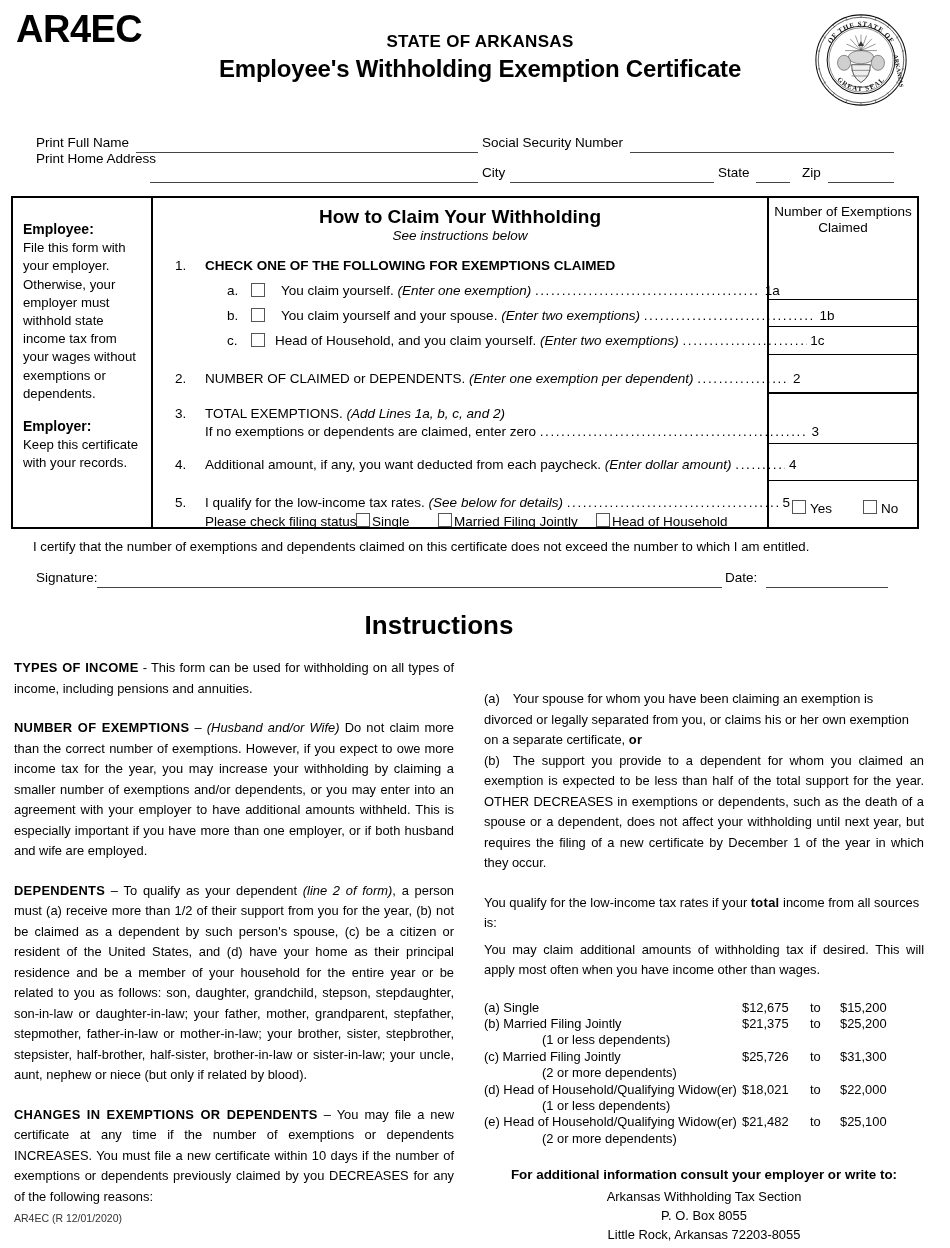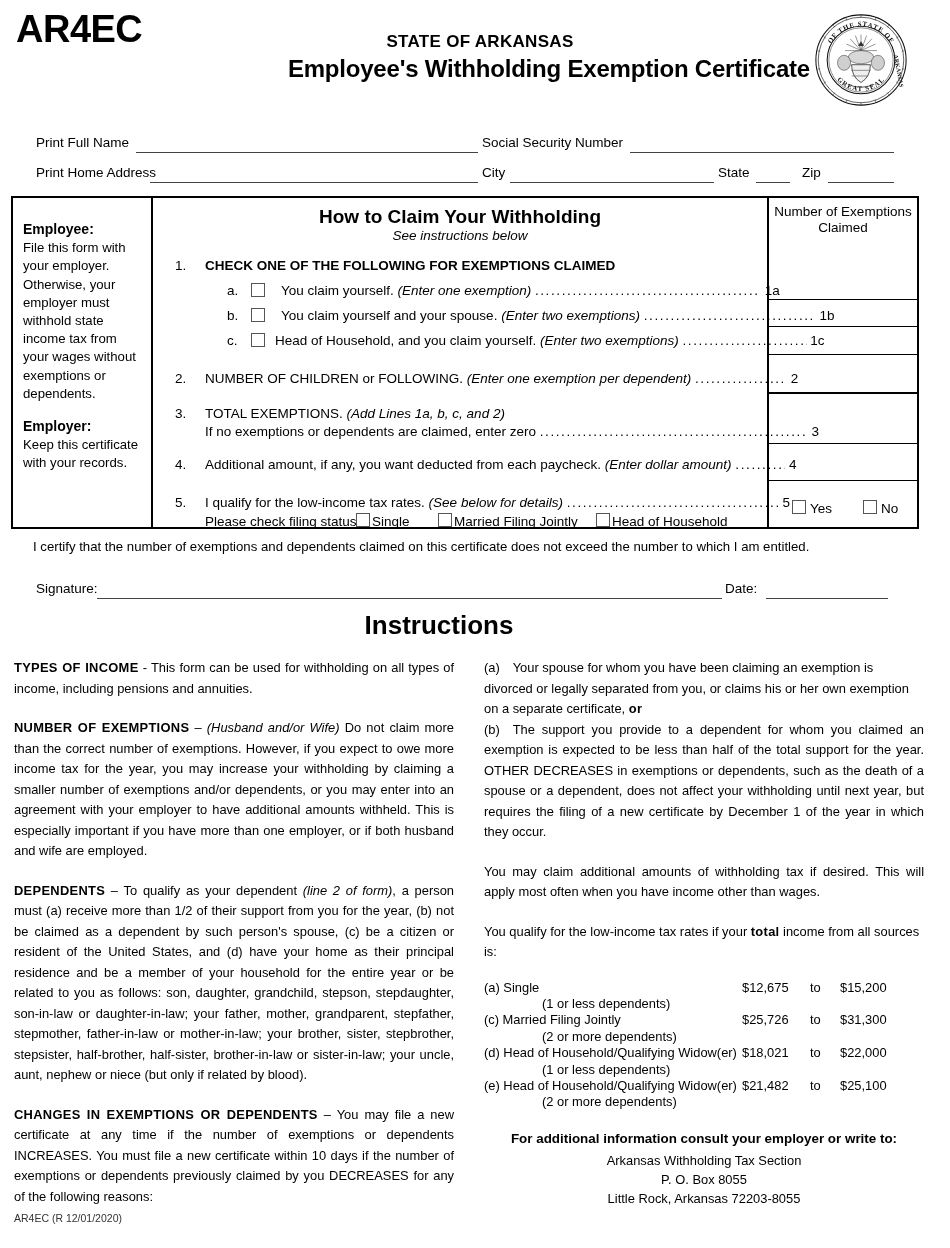--- a/index.html
+++ b/index.html
@@ -35,21 +35,21 @@
     width: 600px;
     text-align: center;
     font-size: 17px;
     font-weight: bold;
     letter-spacing: 0.3px;
   }
   .title-line {
     position: absolute;
     left: 150px; top: 55px;
     width: 660px;
-    text-align: right;
+    text-align: center;
     font-size: 24px;
     font-weight: bold;
     letter-spacing: -0.2px;
   }
   .seal {
     position: absolute;
     left: 814px; top: 13px;
     width: 94px; height: 94px;
   }
 
@@ -130,34 +130,34 @@
     position: absolute; left: 0; width: 148px;
     border-top: 1.5px solid #000; height: 0;
   }
   .rowline.thick { border-top: 2px solid #000; }
 
   
   .cert {
     position: absolute; left: 33px; top: 539px;
     font-size: 13.2px;
   }
-  .sigrow { position: absolute; left: 0; top: 568px; width: 862px; height: 24px; margin-top: 11px; }
+  .sigrow { position: absolute; left: 0; top: 568px; width: 862px; height: 24px; }
 
   
   .instr-title {
     position: absolute; left: 0; top: 610px; width: 878px;
     text-align: center; font-size: 26px; font-weight: bold;
   }
   .colL {
     position: absolute; left: 14px; top: 658px; width: 440px;
     font-size: 12.9px; line-height: 20.5px;
     text-align: justify;
   }
   .colR {
-    position: absolute; left: 484px; top: 658px; width: 440px;
+    position: absolute; left: 484px; top: 689px; width: 440px;
     font-size: 12.9px; line-height: 20.5px;
     text-align: justify;
   }
   .para { margin: 0 0 19px 0; }
   .para.tight { margin-bottom: 0; }
   .para b { font-weight: bold; letter-spacing: 0.3px; }
   .nojust { text-align: left; }
 
   .brackets {
     margin-top: 17px;
@@ -255,21 +255,21 @@
   </div>
 </div>
 
 <div class="idblock">
   <div class="fld" style="left:36px; top:5px;">Print Full Name</div>
   <div class="rule" style="left:136px; top:22px; width:342px;"></div>
 
   <div class="fld" style="left:482px; top:5px;">Social Security Number</div>
   <div class="rule" style="left:630px; top:22px; width:264px;"></div>
 
-  <div class="fld" style="left:36px; top:35px;">Print Home Address</div>
+  <div class="fld" style="left:36px; top:21px;">Print Home Address</div>
   <div class="rule" style="left:150px; top:52px; width:328px;"></div>
 
   <div class="fld" style="left:482px; top:35px;">City</div>
   <div class="rule" style="left:510px; top:52px; width:204px;"></div>
 
   <div class="fld" style="left:718px; top:35px;">State</div>
   <div class="rule" style="left:756px; top:52px; width:34px;"></div>
 
   <div class="fld" style="left:802px; top:35px;">Zip</div>
   <div class="rule" style="left:828px; top:52px; width:66px;"></div>
@@ -314,21 +314,21 @@
     <span class="cbx" style="position:absolute; left:98px; top:135px;"></span>
     <div class="lineitem" style="left:122px; top:135px;">
       <span>Head of Household, and you claim yourself.</span>
       <span class="ital">(Enter two exemptions)</span>
       <span class="leader" style="width:124px;">....................................</span>
       <span>1c</span>
     </div>
 
     <div class="num" style="left:22px; top:173px;">2.</div>
     <div class="lineitem" style="left:52px; top:173px;">
-      <span>NUMBER OF CHILDREN or FOLLOWING.</span>
+      <span>NUMBER OF CLAIMED or DEPENDENTS.</span>
       <span class="ital">(Enter one exemption per dependent)</span>
       <span class="leader" style="width:92px;">..........................</span>
       <span>2</span>
     </div>
 
     <div class="num" style="left:22px; top:208px;">3.</div>
     <div class="lineitem" style="left:52px; top:208px;">
       <span>TOTAL EXEMPTIONS.</span>
       <span class="ital">(Add Lines 1a, b, c, and 2)</span>
     </div>
@@ -417,29 +417,32 @@
     <b>CHANGES IN EXEMPTIONS OR DEPENDENTS</b><span> – You may file a new certificate at any time if the number of exemptions or dependents INCREASES. You must file a new certificate within 10 days if the number of exemptions or dependents previously claimed by you DECREASES for any of the following reasons:</span>
   </p>
 </div>
 
 <div class="colR">
   <p class="para nojust" style="margin-bottom:0;">
     <span>(a) Your spouse for whom you have been claiming an exemption is divorced or legally separated from you, or claims his or her own exemption on a separate certificate, </span><b>or</b>
   </p>
   <p class="para">(b) The support you provide to a dependent for whom you claimed an exemption is expected to be less than half of the total support for the year. OTHER DECREASES in exemptions or dependents, such as the death of a spouse or a dependent, does not affect your withholding until next year, but requires the filing of a new certificate by December 1 of the year in which they occur.</p>
 
-  <p class="para">You may claim additional amounts of withholding tax if desired. This will apply most often when you have income other than wages.</p>
-
   <p class="para nojust" style="margin-bottom:6px;">
     <span>You qualify for the low-income tax rates if your </span><b>total</b><span> income from all sources is:</span>
   </p>
+
+  <p class="para">You may claim additional amounts of withholding tax if desired. This will apply most often when you have income other than wages.</p>
 
   <div class="brackets">
     <span class="brow">
       <span class="blabel">(a)  Single</span><span class="bmin">$12,675</span><span class="bto">to</span><span class="bmax">$15,200</span>
+    </span>
+    <span class="brow">
+      <span class="blabel">(b) Married Filing Jointly</span><span class="bmin">$21,375</span><span class="bto">to</span><span class="bmax">$25,200</span>
     </span>
     <span class="bsub">(1 or less dependents)</span>
     <span class="brow">
       <span class="blabel">(c)  Married Filing Jointly</span><span class="bmin">$25,726</span><span class="bto">to</span><span class="bmax">$31,300</span>
     </span>
     <span class="bsub">(2 or more dependents)</span>
     <span class="brow">
       <span class="blabel">(d) Head of Household/Qualifying Widow(er)</span><span class="bmin">$18,021</span><span class="bto">to</span><span class="bmax">$22,000</span>
     </span>
     <span class="bsub">(1 or less dependents)</span>

